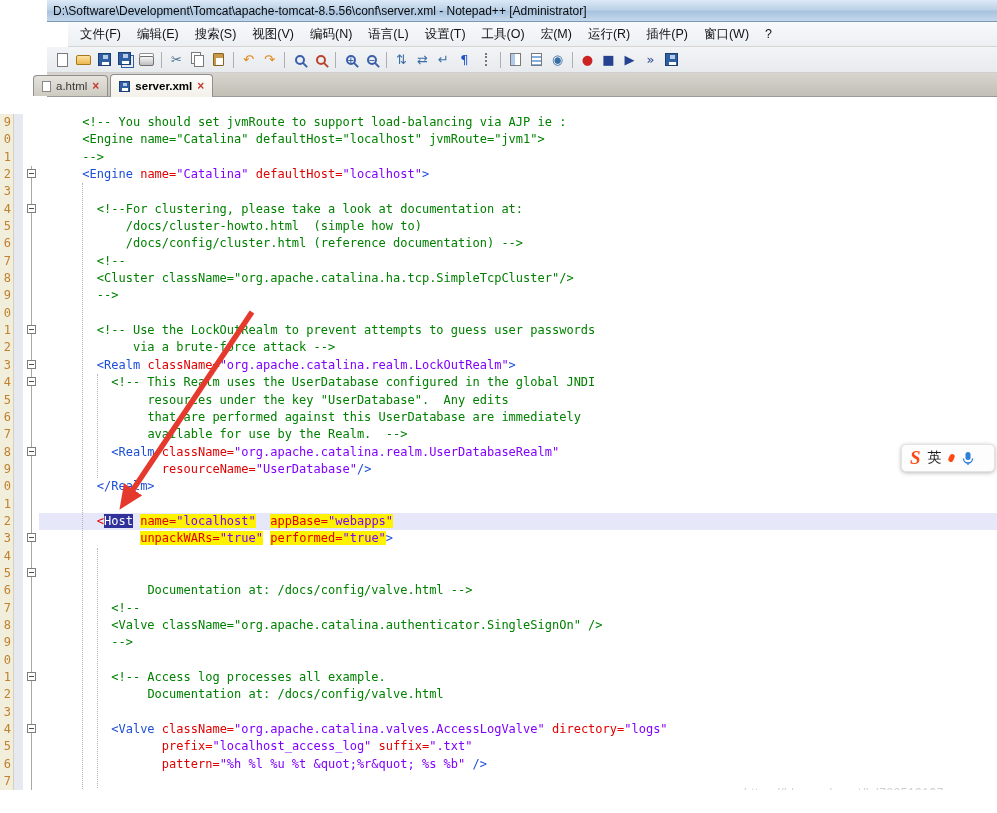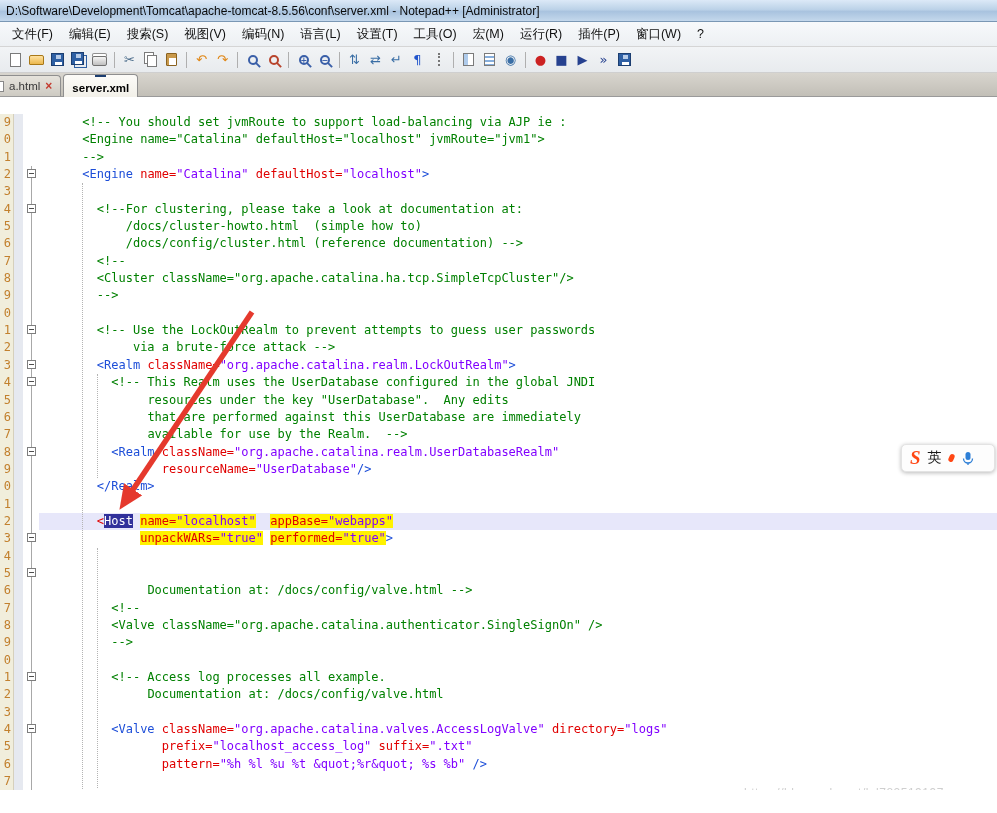--- a/index.html
+++ b/index.html
@@ -1,27 +1,27 @@
 <!DOCTYPE html>
 <html><head>
 <meta charset="utf-8">
 <style>
   * { margin:0; padding:0; box-sizing:border-box; }
   html,body { width:997px; height:813px; overflow:hidden; background:#fff; }
   #window { position:relative; width:997px; height:790px; overflow:hidden;
-            font-family:"Liberation Sans", sans-serif; background:#fff; }
+            font-family:"Liberation Sans", sans-serif; background:#fff;padding-left:47px; }
 
   
   .titlebar { height:22px; background:linear-gradient(#DCE9F7 0%, #BCD2E8 45%, #A9C3DF 55%, #C4D8EC 100%);
               border-bottom:1px solid #7A97B4; display:flex; align-items:center; padding-left:6px; }
   .titlebar .ttext { font-size:12px; color:#0A0A0A; white-space:nowrap; }
 
   
   .menubar { height:25px; background:linear-gradient(#F7F9FB,#EDF0F3); border-bottom:1px solid #D5D5D5;
-             display:flex; align-items:center; padding:0 4px; }
+             display:flex; align-items:center; padding:0 4px;margin-left:21px; }
   .menuitem { font-size:12.5px; color:#111; padding:3px 8px; cursor:default; }
 
   
   .toolbar { height:26px; background:linear-gradient(#F2F4F6,#E8EBEE); border-bottom:1px solid #CFCFCF;
              display:flex; align-items:center; padding:0 5px; }
   .tbicon { width:21px; height:21px; display:flex; align-items:center; justify-content:center;
             border-radius:3px; font:13px/1 "DejaVu Sans", sans-serif; }
   .tbsep { width:1px; height:16px; background:#AFAFAF; margin:0 4px; }
   .i-new { width:11px; height:14px; background:#fff; border:1px solid #7A7A7A; display:block; }
   .i-open { width:15px; height:10px; background:linear-gradient(#FFE1A0,#EBB84E); border:1px solid #A87818; border-radius:2px 2px 1px 1px; display:block; }
@@ -44,21 +44,21 @@
   .i-indent { width:2px; height:13px; border-left:2px dotted #777; display:block; }
   .i-docmap { width:11px; height:13px; border:1px solid #7A7A7A; background:linear-gradient(90deg,#AFCBEB 0 4px,#fff 4px); display:block; }
   .i-funclist { width:11px; height:13px; border:1px solid #7A7A7A; background:repeating-linear-gradient(180deg,#fff 0 2px,#86AEDC 2px 4px); display:block; }
 
   
   .tabbar { height:24px; background:linear-gradient(#D8D5CE,#C2BFB7); border-bottom:1px solid #9A9A9A;
             display:flex; align-items:flex-end; padding-left:0; }
   .tab { display:flex; align-items:center; gap:5px; height:21px; padding:0 8px; font-size:11.5px;
          border:1px solid #8F8F8F; border-bottom:none; border-radius:4px 4px 0 0; margin-right:2px; }
   .tab.inactive { background:linear-gradient(#E6E3DC,#CDCAC2); color:#3A3A3A; margin-left:-14px; }
-  .tab.active { background:linear-gradient(#FCFBF8,#F2F0E9); color:#000; font-weight:bold; position:relative; top:1px; height:23px;flex-direction:column; }
+  .tab.active { background:linear-gradient(#FCFBF8,#F2F0E9); color:#000; font-weight:bold; position:relative; top:1px; height:23px; }
   .tabx { color:#C43A2E; font-weight:bold; font-size:12px; line-height:10px; }
   .docicon { width:9px; height:11px; background:#fff; border:1px solid #888; display:inline-block; }
   .i-savemini { width:11px; height:11px; background:linear-gradient(#fff,#fff) 2px 6px/6px 4px no-repeat,
                 linear-gradient(#B8CCE8,#B8CCE8) 3px 1px/4px 3px no-repeat, #2E5FA3; }
 
   
   #editor { position:absolute; left:0; top:97px; width:997px; height:716px; background:#fff; overflow:hidden; padding-top:17px; }
   .line { display:flex; height:17.35px; }
   .ln { flex:0 0 14px; background:#F1EEDC; border-right:1px solid #D6D0BC; color:#C2802E;
         font:12px/17.35px "DejaVu Sans Mono", monospace; text-align:right; padding-right:2px; }

